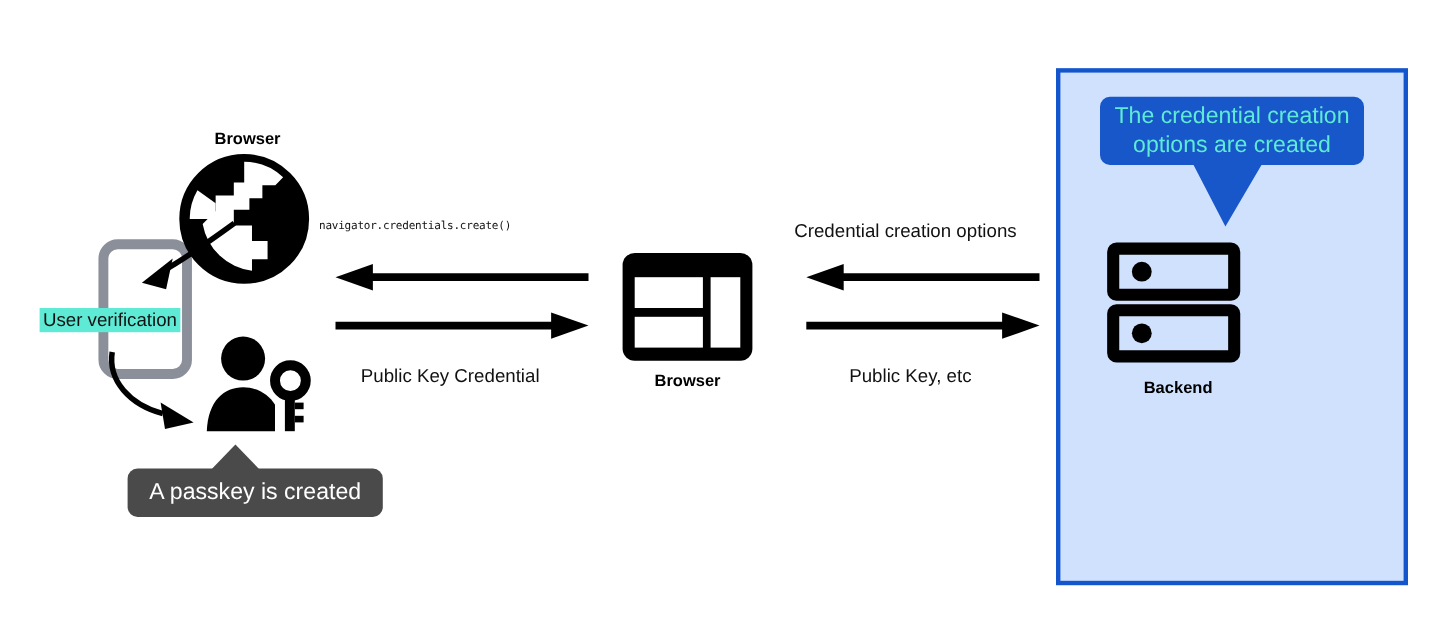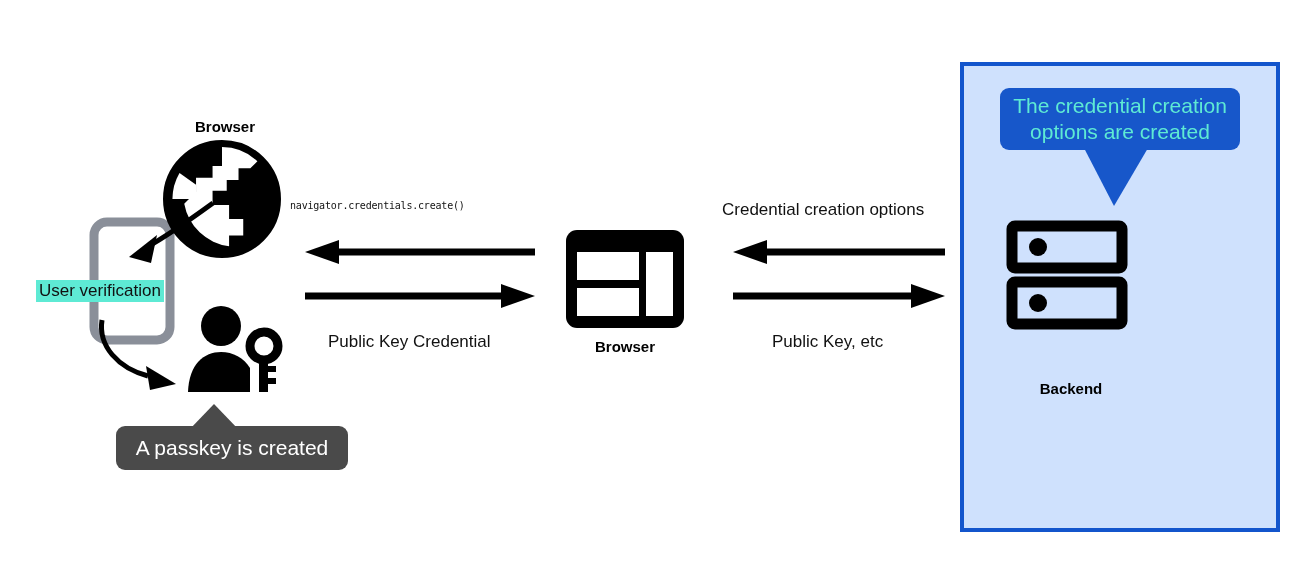--- a/index.html
+++ b/index.html
@@ -42,21 +42,21 @@
   </div>
 
   <div class="abs" style="left:1008px;top:222px;width:126px;height:110px;">
     <svg width="126" height="110" viewBox="0 0 126 110">
       <rect x="4" y="4" width="110" height="42" rx="3" fill="none" stroke="#000" stroke-width="11"></rect>
       <circle cx="30" cy="25" r="9" fill="#000"></circle>
       <rect x="4" y="60" width="110" height="42" rx="3" fill="none" stroke="#000" stroke-width="11"></rect>
       <circle cx="30" cy="81" r="9" fill="#000"></circle>
     </svg>
   </div>
-  <div class="abs lbl-bold" style="left:1008px;top:344px;width:126px;margin-top:36px;">Backend</div>
+  <div class="abs lbl-bold" style="left:1008px;top:344px;width:126px;">Backend</div>
 
 
   <div class="abs" style="left:566px;top:230px;width:118px;height:98px;">
     <svg width="118" height="98" viewBox="0 0 118 98">
       <rect x="0" y="0" width="118" height="98" rx="11" fill="#000"></rect>
       <rect x="11" y="22" width="62" height="28" fill="#fff"></rect>
       <rect x="11" y="58" width="62" height="28" fill="#fff"></rect>
       <rect x="80" y="22" width="27" height="64" fill="#fff"></rect>
     </svg>
   </div>

